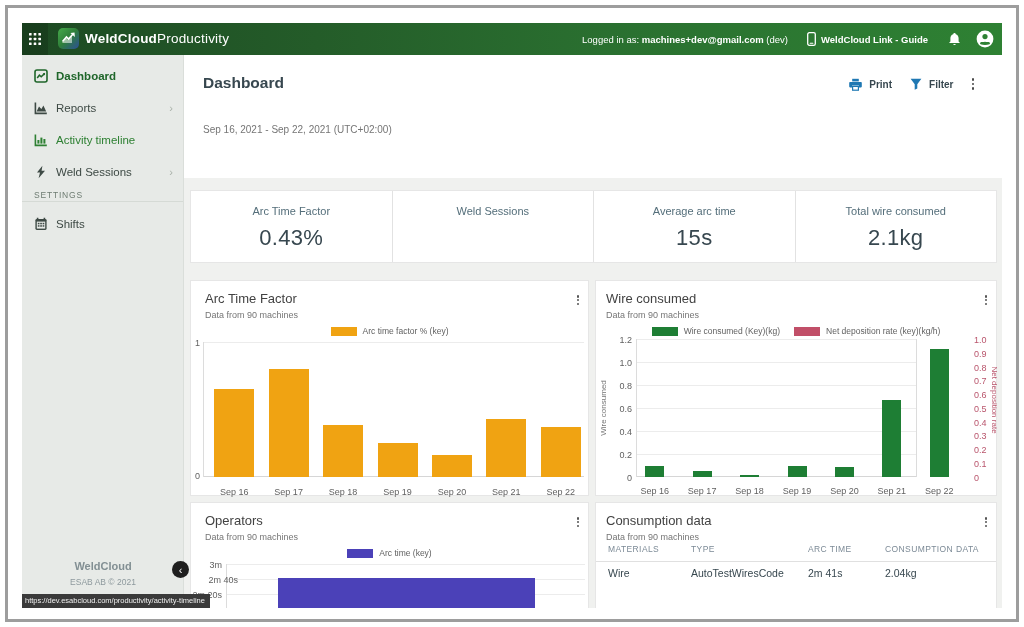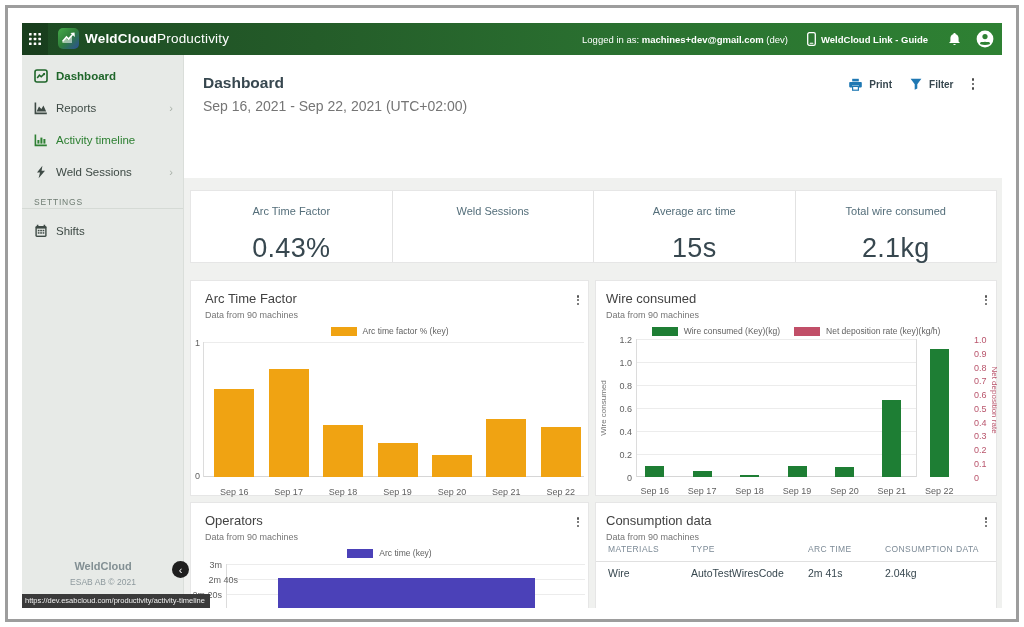--- a/index.html
+++ b/index.html
@@ -28,51 +28,51 @@
   
   .sidebar { position:absolute; left:0; top:32px; width:162px; height:553px; background:#e7eae7; border-right:1px solid #dadeda; }
   .nav { padding-top:5px; }
   .nav-item { height:32px; display:flex; align-items:center; padding:0 10px 0 12px; cursor:pointer; color:#3e4a45; position:relative; }
   .nav-item .nico { width:14px; height:14px; display:flex; flex:none; }
   .nav-item .nlabel { margin-left:8px; font-size:11.5px; flex:1; }
   .nav-item.active { color:#1f662a; }
   .nav-item.active .nlabel { font-weight:bold; }
   .nav-item.hovered { color:#2e8033; }
   .nav-chevron { color:#a9b1a9; font-size:11px; line-height:1; }
-  .nav-section { margin-top:7px; padding:0 12px; font-size:8.5px; letter-spacing:0.8px; color:#6e7c72; height:13px; display:flex; align-items:center; }
+  .nav-section { margin-top:0; padding:0 12px; font-size:8.5px; letter-spacing:0.8px; color:#6e7c72; height:13px; display:flex; align-items:center; }
   .nav-divider { border-top:1px solid #d5dad5; }
   .side-footer { position:absolute; left:0; width:162px; top:505px; text-align:center; }
   .side-footer .wc { font-size:11px; font-weight:bold; color:#828f93; }
   .side-footer .cp { font-size:8.5px; color:#8d999d; margin-top:5px; }
   .collapse-btn { position:absolute; left:150px; top:538px; width:17px; height:17px; border-radius:50%;
                   background:#1f1f1f; color:#fff; display:flex; align-items:center; justify-content:center;
                   font-size:11px; cursor:pointer; z-index:30; }
 
   
   .statusbar { position:absolute; left:0; top:571px; width:188px; height:14px; background:#3a3a3a; color:#f0f0f0;
                font-size:7.5px; line-height:14px; padding-left:3px; z-index:40; white-space:nowrap; overflow:hidden; }
 
   
   .main { position:absolute; left:162px; top:32px; width:818px; height:553px; background:#f0f1ef; overflow:hidden; }
   .page-header { position:absolute; left:0; top:0; width:818px; height:123px; background:#ffffff; }
   .page-title { position:absolute; left:19px; top:19px; font-size:15.5px; font-weight:bold; color:#37474f; }
-  .page-date { position:absolute; left:19px; top:43px; font-size:14px; color:#757575; }
+  .page-date { position:absolute; left:19px; top:69px; font-size:10px; color:#757575; }
   .header-actions { position:absolute; right:28px; top:22px; display:flex; align-items:center; }
   .action-btn { display:flex; align-items:center; cursor:pointer; }
   .action-btn .alabel { font-size:10px; font-weight:bold; color:#37474f; margin-left:7px; }
   .action-gap { width:18px; }
   .kebab { display:flex; flex-direction:column; align-items:center; cursor:pointer; margin-left:18px; }
   .kebab i { width:2.5px; height:2.5px; border-radius:50%; background:#4a4a4a; margin:1.1px 0; }
 
   .card { position:absolute; background:#ffffff; border:1px solid #e6e6e6; }
   .kpi-card { left:6px; top:135px; width:807px; height:73px; display:flex; }
   .kpi { flex:1 1 0; text-align:center; padding-top:14px; position:relative; }
   .kpi + .kpi { border-left:1px solid #e2e2e2; }
   .kpi-label { font-size:11px; color:#546e7a; }
-  .kpi-value { font-size:27px; color:#37474f; margin-top:16px; letter-spacing:0.3px; }
+  .kpi-value { font-size:22px; color:#37474f; margin-top:8px; letter-spacing:0.3px; }
 
   .card-title { position:absolute; left:14px; top:10px; font-size:13px; color:#424242; }
   .card-sub { position:absolute; left:14px; top:29px; font-size:9px; color:#757575; }
   .card-kebab { position:absolute; right:9px; top:13px; }
   .card-kebab i { display:block; width:2.5px; height:2.5px; border-radius:50%; background:#555; margin:1.2px 0; }
   .legend { position:absolute; left:0; top:45px; width:100%; display:flex; justify-content:center; align-items:center; }
   .legend .sw { width:26px; height:9px; flex:none; }
   .legend .lt { font-size:8.5px; color:#616161; margin-left:6px; }
   .legend .lgap { width:14px; }
 

